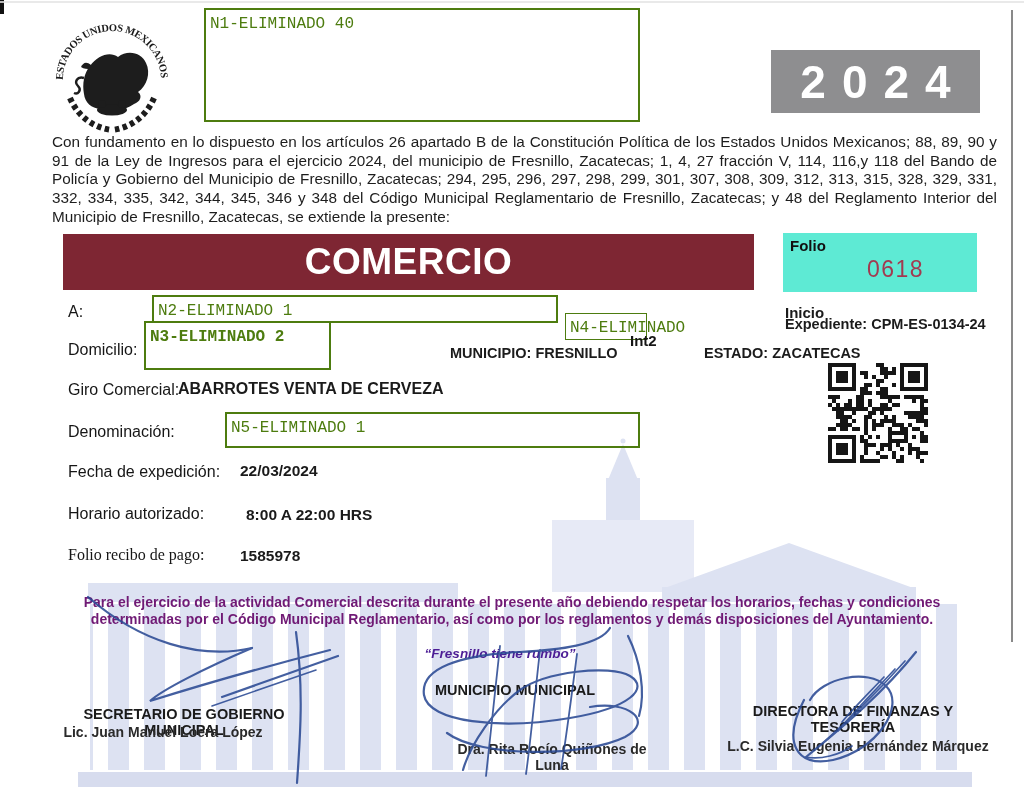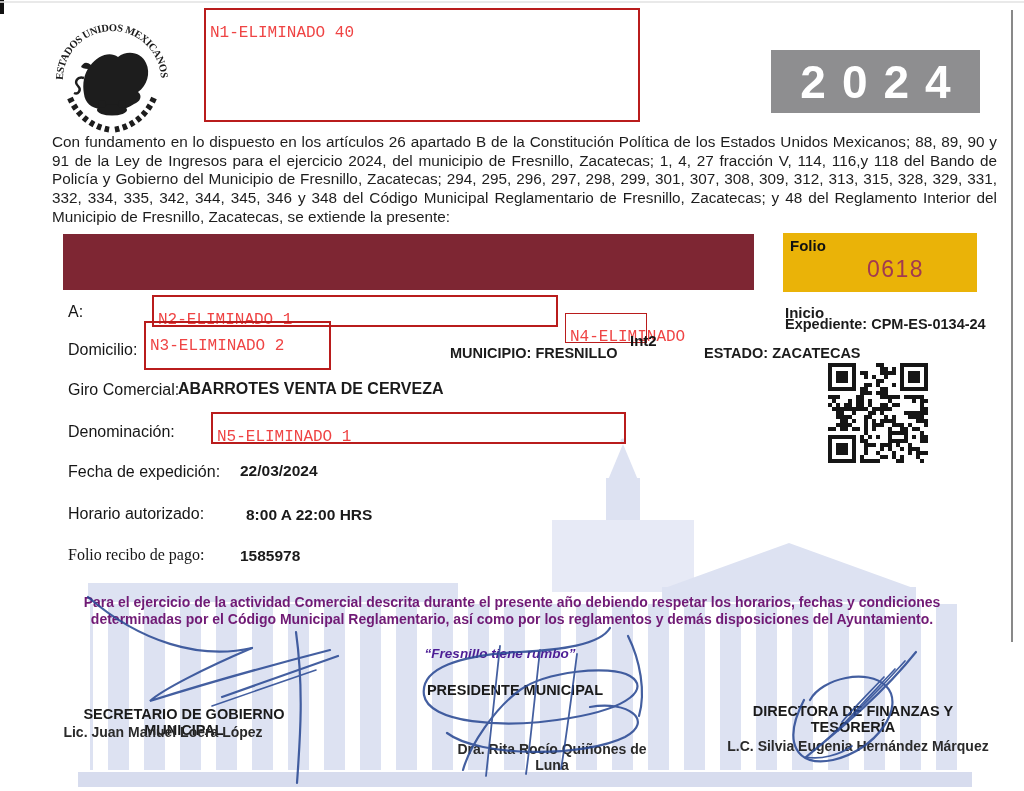--- a/index.html
+++ b/index.html
@@ -11,23 +11,23 @@
     -webkit-font-smoothing:antialiased;
   }
   .abs{position:absolute;}
   .z1{z-index:1;}
   
   .corner-tick{left:0;top:0;width:4px;height:14px;background:#111;}
   .top-scanline{left:0;top:1px;width:1024px;height:2px;background:#e3e3e3;opacity:.8;}
   .edge-line{left:1011px;top:10px;width:2px;height:632px;background:#4a4a4a;opacity:.65;}
   .seal{left:50px;top:16px;width:124px;height:118px;}
   .mono-box{
-    border:2px solid #b91c1c;background:transparent;
-    font-family:"Liberation Mono", monospace;font-size:16px;color:#ef4444;
-    padding:14px 4px;box-sizing:border-box;line-height:1.15;
+    border:2px solid #4d7c0f;background:transparent;
+    font-family:"Liberation Mono", monospace;font-size:16px;color:#4d7c0f;
+    padding:5px 4px;box-sizing:border-box;line-height:1.15;
   }
   .n1{left:204px;top:8px;width:436px;height:114px;}
   .year-badge{
     left:771px;top:50px;width:209px;height:63px;background:#8e8e90;
     display:flex;align-items:center;justify-content:center;
     color:#ffffff;font-weight:800;font-size:46px;letter-spacing:16px;text-indent:16px;
   }
   
   .legal{
     left:52px;top:133px;width:945px;
@@ -35,30 +35,30 @@
     text-align:justify;
   }
   
   .banner{
     left:63px;top:234px;width:691px;height:56px;background:#7e2633;
     display:flex;align-items:center;justify-content:center;
     color:#fff;white-space:pre;
   }
   .banner .t-normal{font-size:34px;font-weight:400;}
   .banner .t-bold{font-size:37px;font-weight:800;letter-spacing:.5px;}
-  .folio-box{left:783px;top:233px;width:194px;height:59px;background:#eab308;}
+  .folio-box{left:783px;top:233px;width:194px;height:59px;background:#5eead4;}
   .folio-label{position:absolute;left:7px;top:4px;font-size:15px;font-weight:800;color:#111;}
   .folio-value{position:absolute;left:84px;top:23px;font-size:23px;letter-spacing:1.5px;color:#a23a50;}
   
   .lbl{font-size:16px;color:#161616;}
   .bval{font-weight:700;color:#1a1a1a;}
   .n2{left:152px;top:295px;width:406px;height:28px;}
-  .n3{left:144px;top:321px;width:187px;height:49px;}
+  .n3{left:144px;top:321px;width:187px;height:49px;font-weight:bold;}
   .n4{left:565px;top:313px;width:82px;height:27px;border-width:1.5px;overflow:visible;white-space:nowrap;}
-  .n5{left:211px;top:412px;width:415px;height:29px;}
+  .n5{left:225px;top:412px;width:415px;height:36px;}
   .int-suffix{left:630px;top:315px;font-size:15px;font-weight:800;color:#151515;margin-top:17px;}
   .inicio{left:785px;top:304px;font-size:15px;font-weight:800;}
   .expediente{left:785px;top:316px;font-size:14.5px;font-weight:800;}
   .municipio{left:450px;top:345px;font-size:14.5px;font-weight:700;}
   .estado{left:656px;top:345px;font-size:14.5px;font-weight:700;margin-left:48px;}
   .qr{left:828px;top:363px;width:100px;height:100px;}
   
   .footer-par{
     left:37px;top:594px;width:950px;text-align:center;
     font-size:14px;font-weight:700;line-height:17px;color:#701a75;
@@ -123,20 +123,21 @@
   <span>N1-ELIMINADO 40</span>
 </div>
 
 <div class="abs z1 year-badge">
   <span>2024</span>
 </div>
 
 <div class="abs z1 legal">Con fundamento en lo dispuesto en los artículos 26 apartado B de la Constitución Política de los Estados Unidos Mexicanos; 88, 89, 90 y 91 de la Ley de Ingresos para el ejercicio 2024, del municipio de Fresnillo, Zacatecas; 1, 4, 27 fracción V, 114, 116,y 118 del Bando de Policía y Gobierno del Municipio de Fresnillo, Zacatecas; 294, 295, 296, 297, 298, 299, 301, 307, 308, 309, 312, 313, 315, 328, 329, 331, 332, 334, 335, 342, 344, 345, 346 y 348 del Código Municipal Reglamentario de Fresnillo, Zacatecas; y 48 del Reglamento Interior del Municipio de Fresnillo, Zacatecas, se extiende la presente:</div>
 
 <div class="abs z1 banner">
+  <span class="t-bold">COMERCIO</span>
 </div>
 <div class="abs z1 folio-box">
   <span class="folio-label">Folio</span>
   <span class="folio-value">0618</span>
 </div>
 
 <div class="abs z1 lbl" style="left:68px;top:303px;">A:</div>
 <div class="abs z1 mono-box n2">
   <span>N2-ELIMINADO 1</span>
 </div>
@@ -390,21 +391,21 @@
 
 <div class="abs z1 lbl" style="left:68px;top:546px;font-family:Liberation Serif, serif;">Folio recibo de pago:</div>
 <div class="abs z1 bval" style="left:240px;top:547px;font-size:15.5px;">1585978</div>
 
 <div class="abs z1 footer-par">Para el ejercicio de la actividad Comercial descrita durante el presente año debiendo respetar los horarios, fechas y condiciones determinadas por el Código Municipal Reglamentario, así como por los reglamentos y demás disposiciones del Ayuntamiento.</div>
 
 <div class="abs z1 sig-title" style="left:51px;top:706px;width:266px;">SECRETARIO DE GOBIERNO MUNICIPAL</div>
 <div class="abs z1 sig-name" style="left:30px;top:724px;width:266px;">Lic. Juan Manuel Loera López</div>
 
 <div class="abs z1 motto" style="left:400px;top:646px;width:200px;">“Fresnillo tiene rumbo”</div>
-<div class="abs z1 sig-title" style="left:415px;top:682px;width:200px;">PRESIDENTE MUNICIPAL</div>
+<div class="abs z1 sig-title" style="left:415px;top:682px;width:200px;">MUNICIPIO MUNICIPAL</div>
 <div class="abs z1 sig-name" style="left:452px;top:741px;width:200px;">Dra. Rita Rocío Quiñones de Luna</div>
 
 <div class="abs z1 sig-title" style="left:713px;top:703px;width:280px;">DIRECTORA DE FINANZAS Y TESORERÍA</div>
 <div class="abs z1 sig-name" style="left:718px;top:738px;width:280px;">L.C. Silvia Eugenia Hernández Márquez</div>
 
 <svg class="abs ink" viewBox="0 0 1024 791" xmlns="http://www.w3.org/2000/svg">
   <g fill="none" stroke="#2b4a94" stroke-width="2.2" stroke-linecap="round" opacity="0.88">
 
     <path d="M88,597 C140,642 200,660 252,648"></path>
     <path d="M252,648 C205,668 162,690 150,701 C185,690 260,668 330,650"></path>

